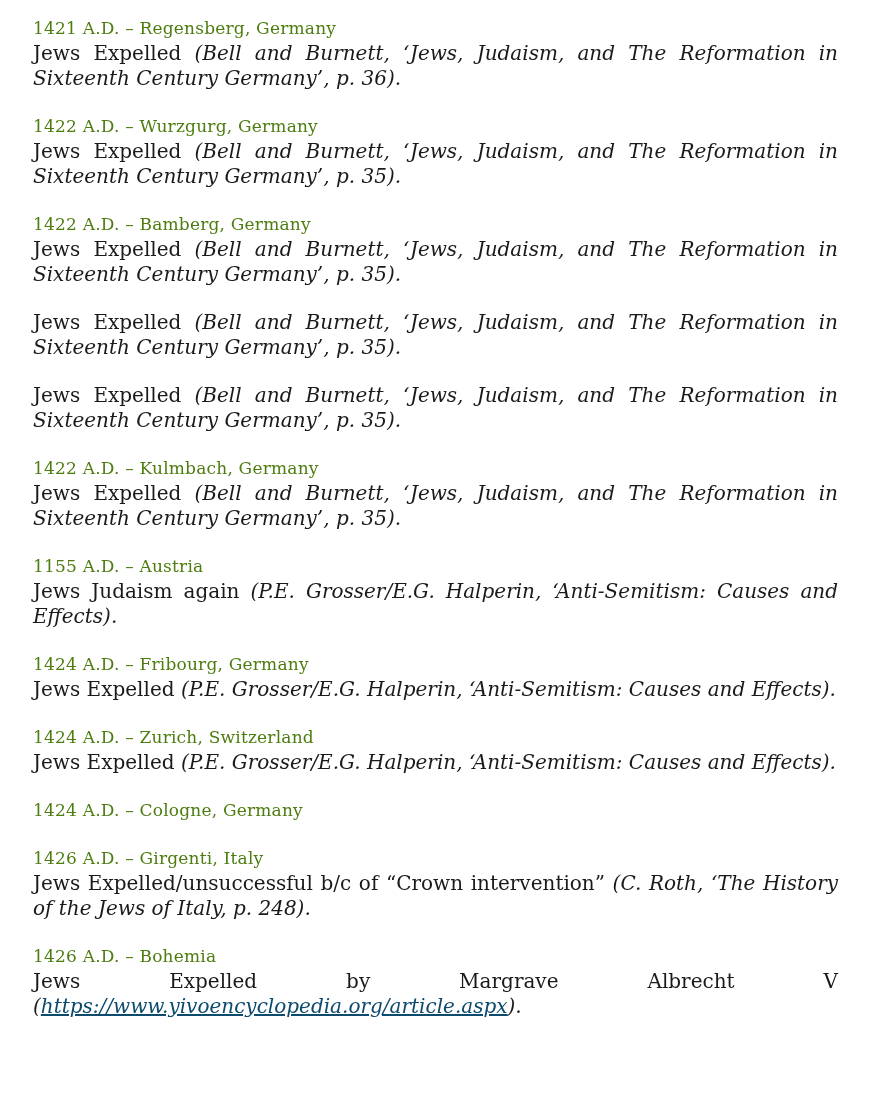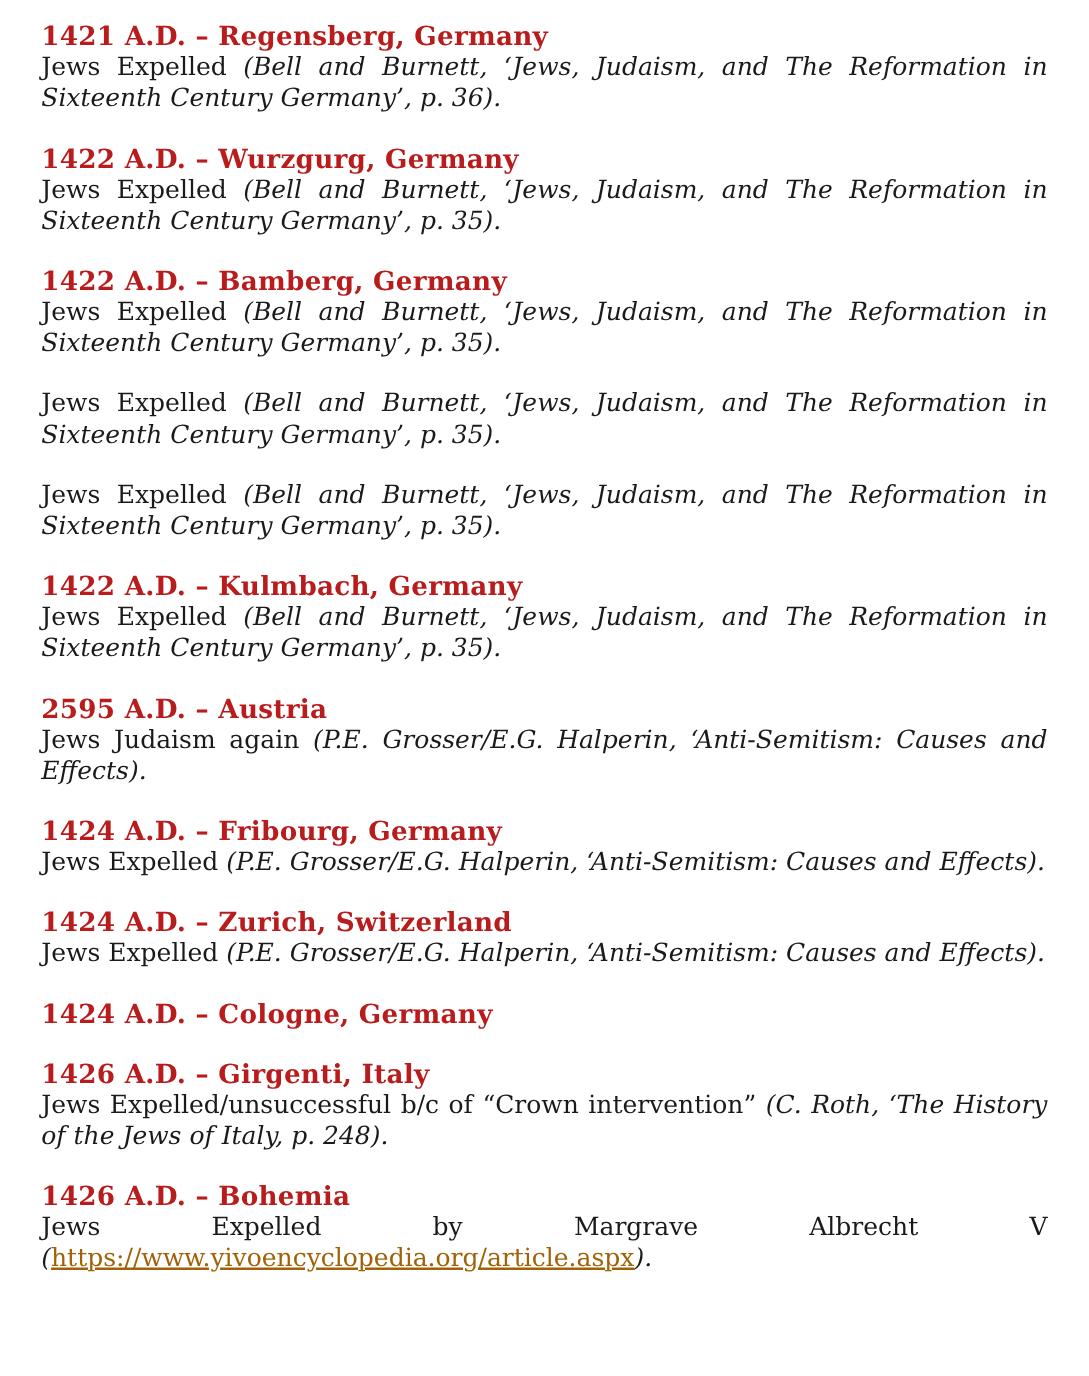--- a/index.html
+++ b/index.html
@@ -17,38 +17,39 @@
   .page {
     box-sizing: border-box;
     width: 871px;
     padding: 16px 33px 0 33px;
   }
   .entry {
     margin: 0 0 23px 0;
   }
   .heading {
     margin: 0;
-    font-size: 21px;
-    font-weight: bold;
+    font-size: 17px;
+    font-weight: normal;
     line-height: 25px;
     letter-spacing: 0.2px;
-    color: #b91c1c;
+    color: #4d7c0f;
   }
   .body {
     margin: 0;
     font-size: 20px;
     line-height: 25px;
     text-align: justify;
     color: #1a1a1a;
   }
   .cite {
     font-style: italic;
   }
   .link {
-    color: #a16207;
+    font-style: italic;
+    color: #0c4a6e;
     text-decoration: underline;
     cursor: pointer;
   }
 </style>
 </head>
 <body>
 
 <div class="page">
 
   <div class="entry">
@@ -73,21 +74,21 @@
   <div class="entry">
     <p class="body"><span>Jews Expelled </span><span class="cite">(Bell and Burnett, ‘Jews, Judaism, and The Reformation in Sixteenth Century Germany’, p. 35).</span></p>
   </div>
 
   <div class="entry">
     <h2 class="heading">1422 A.D. – Kulmbach, Germany</h2>
     <p class="body"><span>Jews Expelled </span><span class="cite">(Bell and Burnett, ‘Jews, Judaism, and The Reformation in Sixteenth Century Germany’, p. 35).</span></p>
   </div>
 
   <div class="entry">
-    <h2 class="heading">2595 A.D. – Austria</h2>
+    <h2 class="heading">1155 A.D. – Austria</h2>
     <p class="body"><span>Jews Judaism again </span><span class="cite">(P.E. Grosser/E.G. Halperin, ‘Anti-Semitism: Causes and Effects).</span></p>
   </div>
 
   <div class="entry">
     <h2 class="heading">1424 A.D. – Fribourg, Germany</h2>
     <p class="body"><span>Jews Expelled </span><span class="cite">(P.E. Grosser/E.G. Halperin, ‘Anti-Semitism: Causes and Effects).</span></p>
   </div>
 
   <div class="entry">
     <h2 class="heading">1424 A.D. – Zurich, Switzerland</h2>

